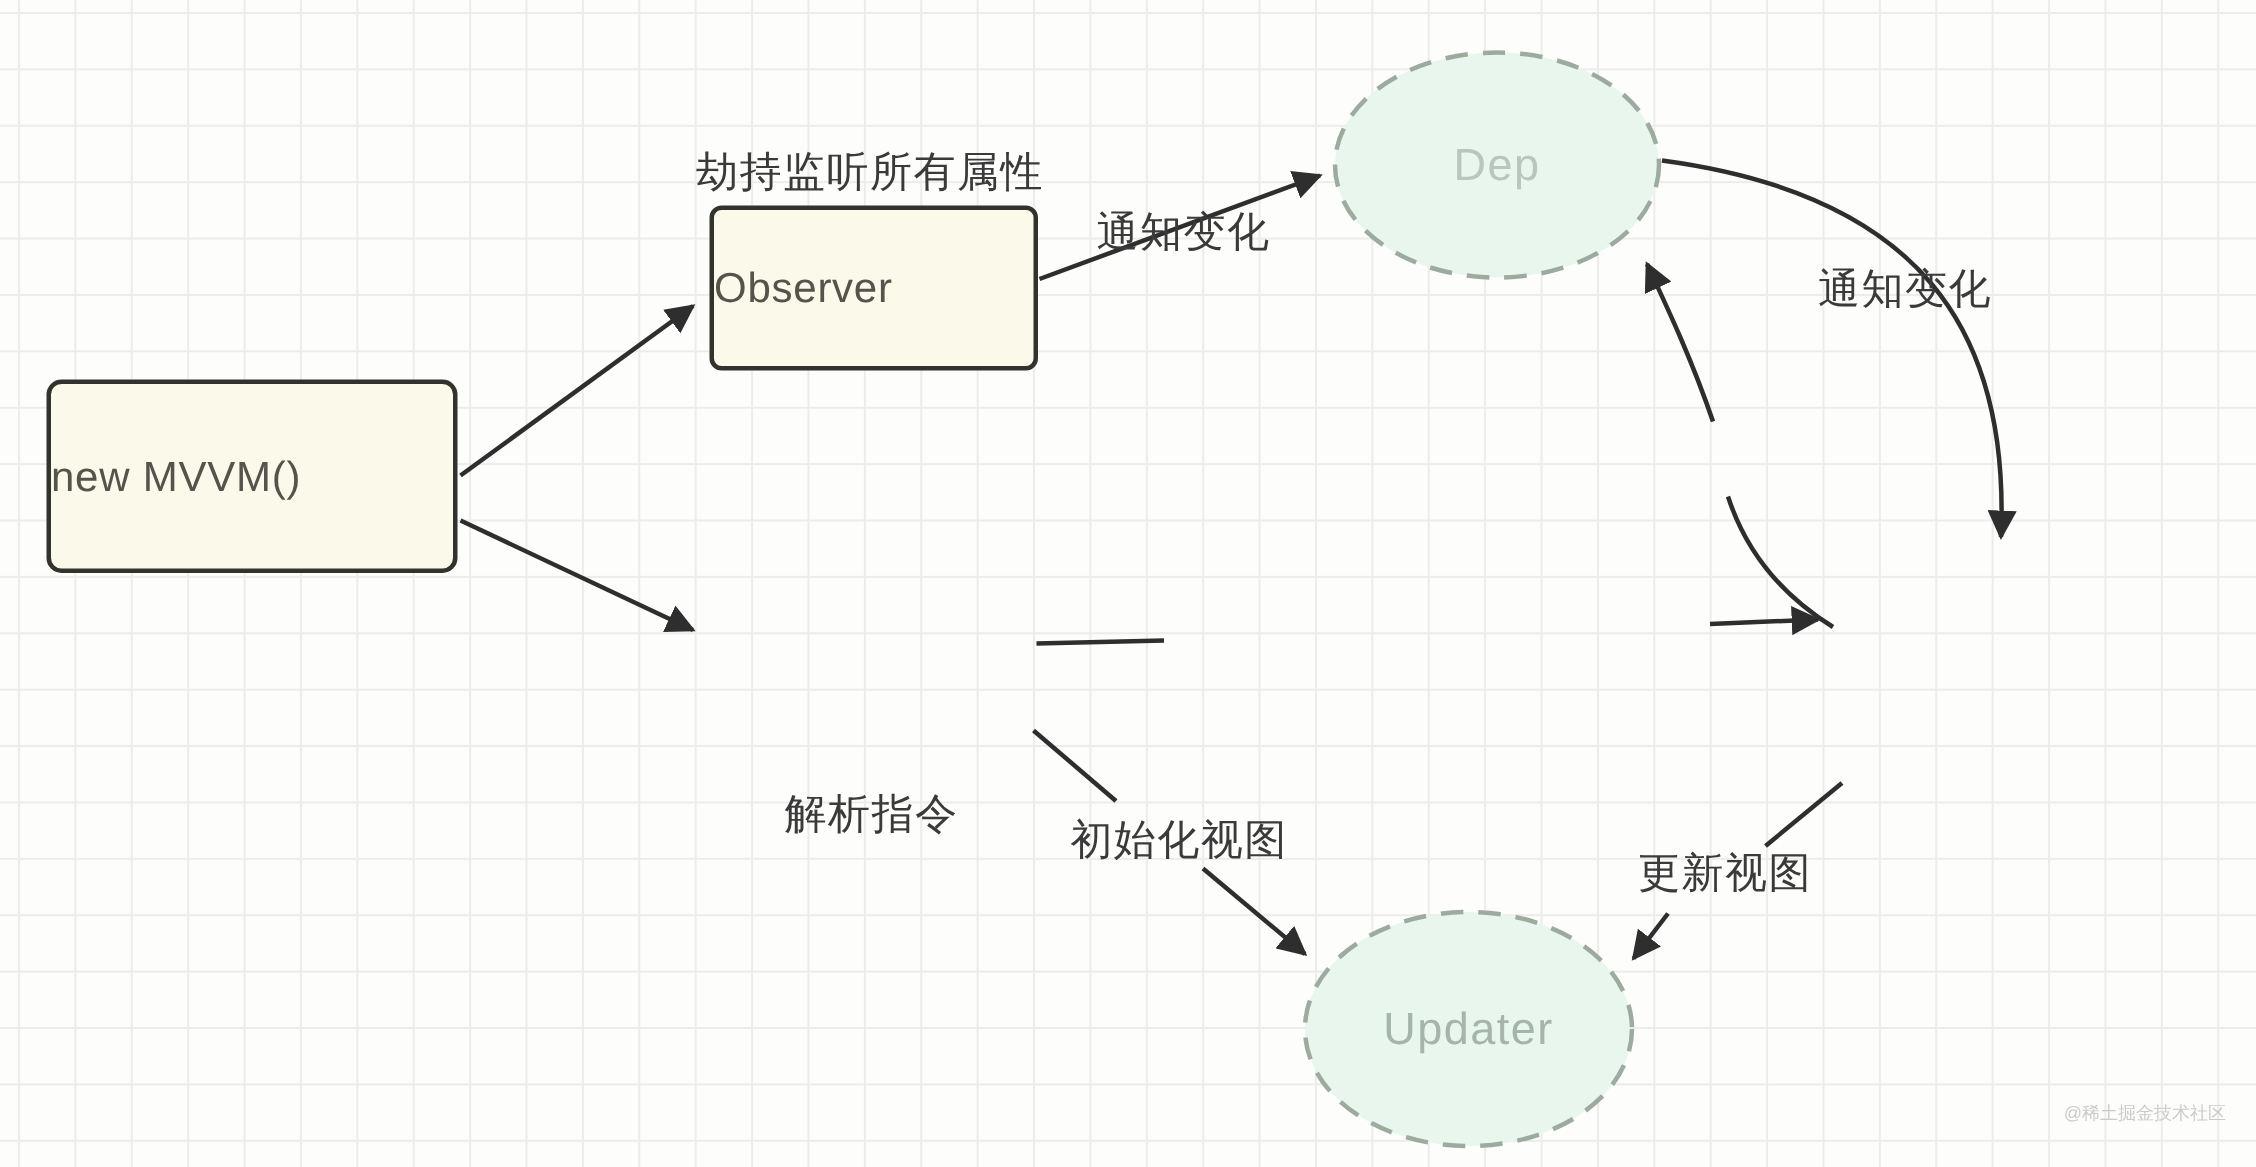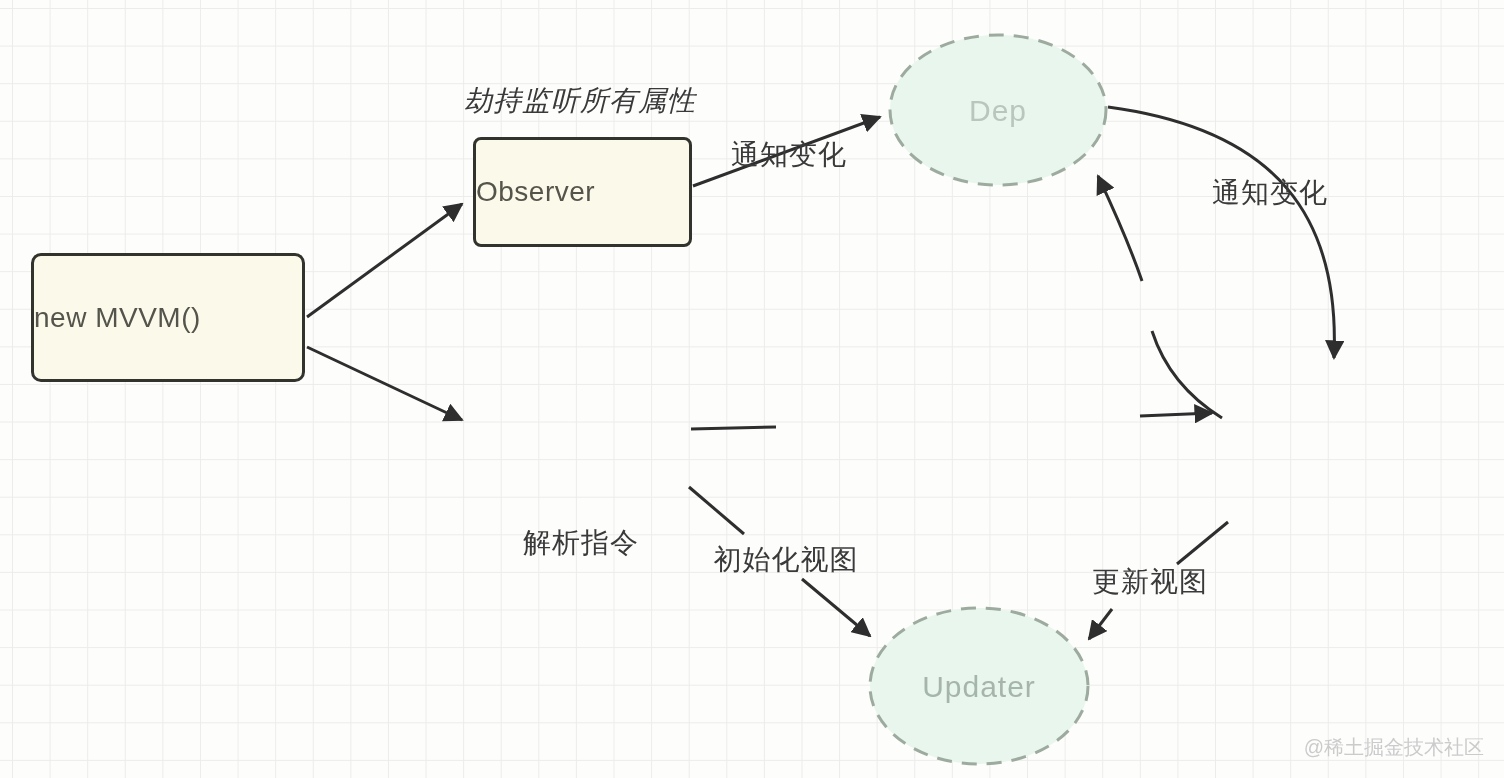--- a/index.html
+++ b/index.html
@@ -55,31 +55,31 @@
     transform:translate(-50%,-50%);
     color:var(--label-text);
     font-size:28px;
     white-space:nowrap;
     letter-spacing:1px;
   }
   .watermark{
     position:absolute;
     right:20px;top:734px;
     color:var(--watermark);
-    font-size:20px;
+    font-size:12px;
     white-space:nowrap;
     margin-left:48px;
   }
   #node-new-mvvm{left:31px;top:253px;width:274px;height:129px;}
   #node-observer{left:473px;top:137px;width:219px;height:110px;}
   #node-compile{left:473px;top:370px;width:215px;height:118px;}
   #node-watcher{left:1225px;top:369px;width:215px;height:154px;}
   #label-dep{left:998px;top:111px;color:var(--dep-text);}
   #label-updater{left:979px;top:687px;color:var(--updater-text);}
-  #edge-label-hijack{left:580px;top:101px;font-style:italic;}
+  #edge-label-hijack{left:580px;top:115px;}
   #edge-label-notify-dep{left:789px;top:155px;}
   #edge-label-notify-watcher{left:1270px;top:193px;}
   #edge-label-add-subscriber{left:1147px;top:307px;}
   #edge-label-subscribe{left:955px;top:423px;}
   #edge-label-parse{left:581px;top:543px;}
   #edge-label-init-view{left:786px;top:560px;}
   #edge-label-update-view{left:1150px;top:582px;}
 </style>
 </head>
 <body>

